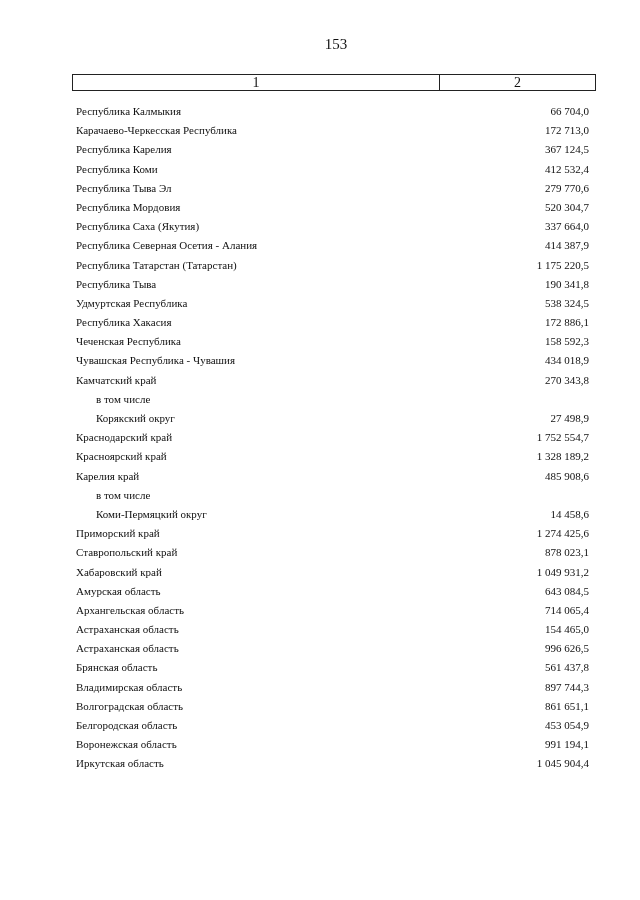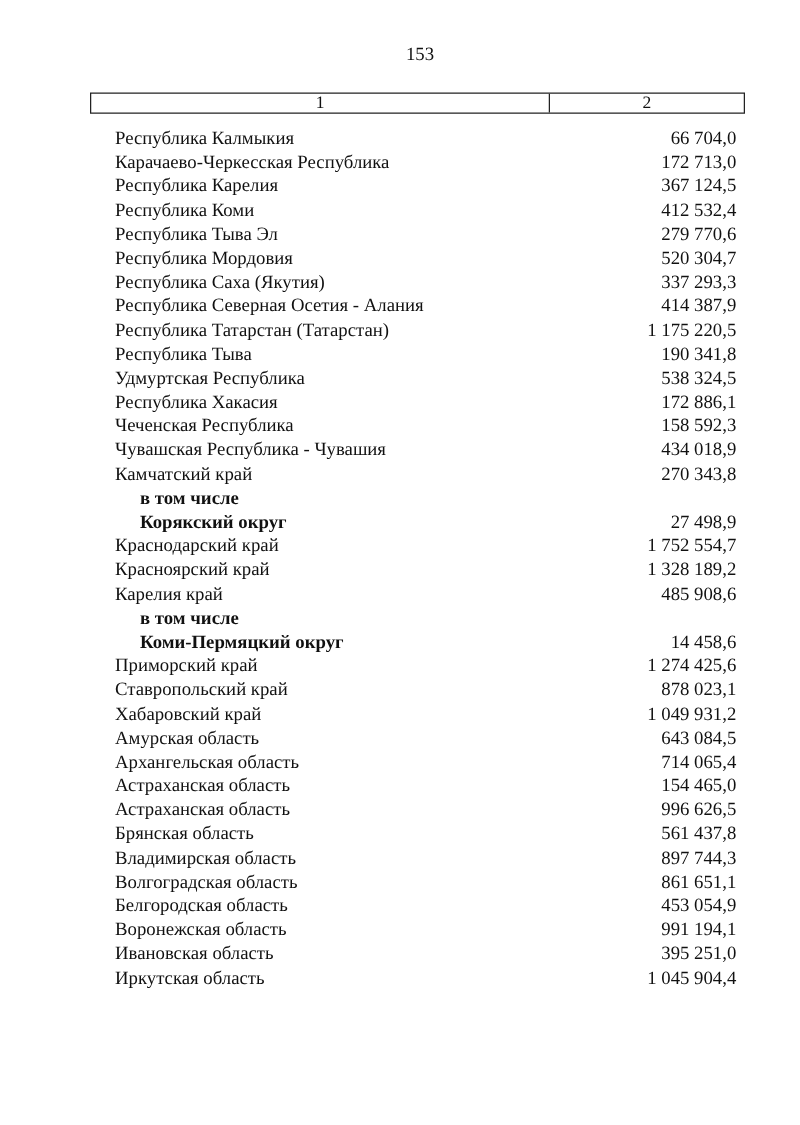--- a/index.html
+++ b/index.html
@@ -50,27 +50,25 @@
       position: absolute;
       top: 102px;
       left: 76px;
       width: 513px;
     }
     .row {
       display: flex;
       justify-content: space-between;
       height: 19.2px;
       line-height: 19.2px;
-      font-size: 15px;
+      font-size: 11px;
       white-space: nowrap;
-      margin-left: 16px;
     }
     .row .name.indent {
       padding-left: 20px;
-      font-weight: bold;
     }
     .row .value {
       text-align: left;
     }
   </style>
 </head>
 <body>
 
 <div class="page-number">153</div>
 
@@ -99,21 +97,21 @@
     <div class="row">
       <span class="name">Республика Тыва Эл</span>
       <span class="value">279 770,6</span>
     </div>
     <div class="row">
       <span class="name">Республика Мордовия</span>
       <span class="value">520 304,7</span>
     </div>
     <div class="row">
       <span class="name">Республика Саха (Якутия)</span>
-      <span class="value">337 293,3</span>
+      <span class="value">337 664,0</span>
     </div>
     <div class="row">
       <span class="name">Республика Северная Осетия - Алания</span>
       <span class="value">414 387,9</span>
     </div>
     <div class="row">
       <span class="name">Республика Татарстан (Татарстан)</span>
       <span class="value">1 175 220,5</span>
     </div>
     <div class="row">
@@ -210,20 +208,16 @@
     </div>
     <div class="row">
       <span class="name">Белгородская область</span>
       <span class="value">453 054,9</span>
     </div>
     <div class="row">
       <span class="name">Воронежская область</span>
       <span class="value">991 194,1</span>
     </div>
     <div class="row">
-      <span class="name">Ивановская область</span>
-      <span class="value">395 251,0</span>
-    </div>
-    <div class="row">
       <span class="name">Иркутская область</span>
       <span class="value">1 045 904,4</span>
     </div>
   </div>
 
 </body></html>

